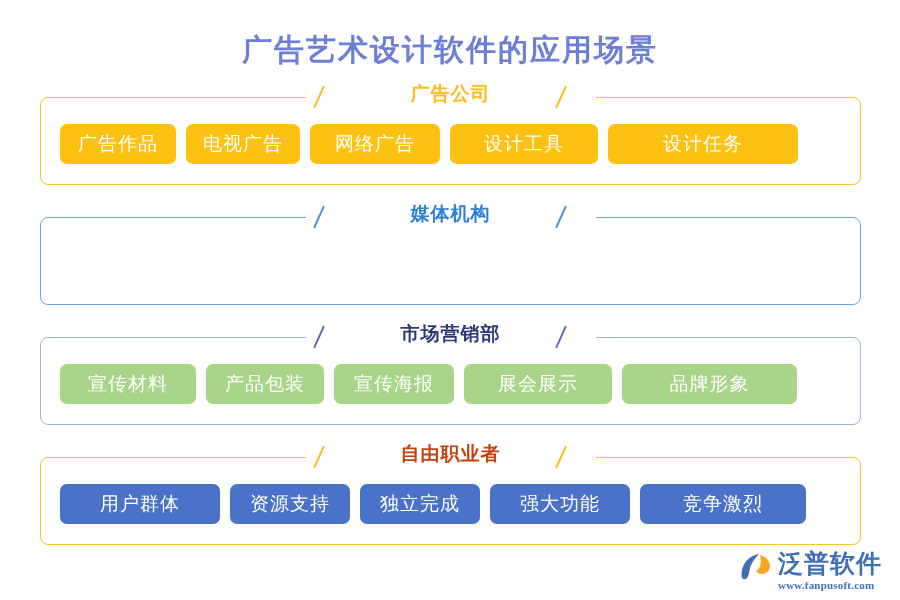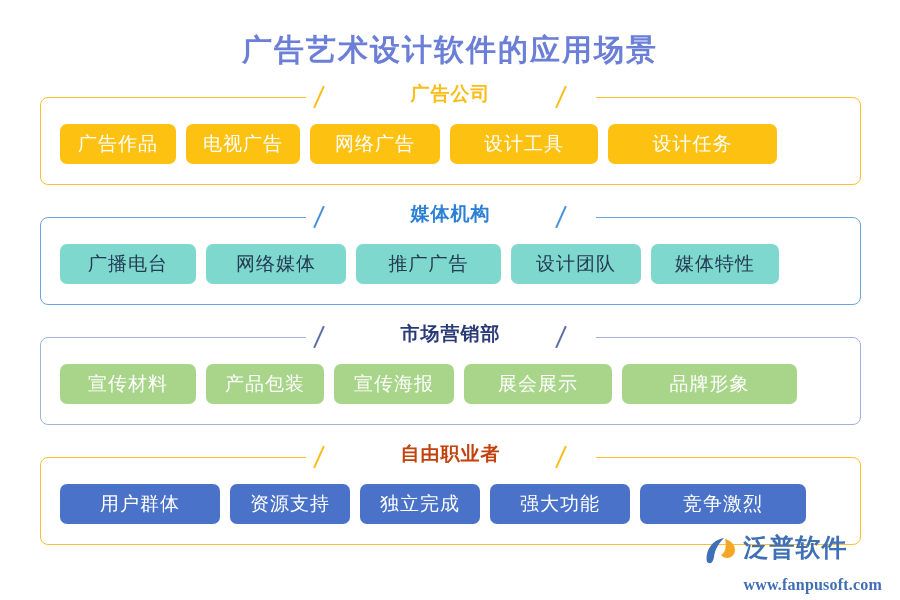--- a/index.html
+++ b/index.html
@@ -148,25 +148,25 @@
   .logo-text-wrap { display: flex; flex-direction: column; }
   .logo-name {
     font-size: 25px;
     font-weight: 700;
     color: #3f6fb5;
     line-height: 25px;
     letter-spacing: 1px;
     font-family: "Liberation Serif", "DejaVu Serif", serif;
   }
   .logo-url {
-    font-size: 16px;
+    font-size: 11px;
     font-weight: 700;
     color: #3f6fb5;
     line-height: 14px;
-    margin-top: 18px;
+    margin-top: 2px;
     letter-spacing: 0.2px;
     font-family: "Liberation Serif", "DejaVu Serif", serif;
   }
 </style>
 </head>
 <body>
 
 <h1 id="page-title">广告艺术设计软件的应用场景</h1>
 
 <div class="sections">
@@ -175,37 +175,30 @@
     <div class="frame"></div>
     <div class="frame-gap"></div>
     <div class="slash left"></div>
     <div class="slash right"></div>
     <div class="sect-title">广告公司</div>
     <div class="pills">
       <div class="pill" style="width:116px">广告作品</div>
       <div class="pill" style="width:114px">电视广告</div>
       <div class="pill" style="width:130px">网络广告</div>
       <div class="pill" style="width:148px">设计工具</div>
-      <div class="pill" style="width:169px">设计任务</div>
+      <div class="pill" style="width:190px">设计任务</div>
     </div>
   </div>
 
   <div class="section s-med">
     <div class="frame"></div>
     <div class="frame-gap"></div>
     <div class="slash left"></div>
     <div class="slash right"></div>
     <div class="sect-title">媒体机构</div>
-    <div class="pills">
-      <div class="pill" style="width:136px">广播电台</div>
-      <div class="pill" style="width:140px">网络媒体</div>
-      <div class="pill" style="width:145px">推广广告</div>
-      <div class="pill" style="width:130px">设计团队</div>
-      <div class="pill" style="width:128px">媒体特性</div>
-    </div>
   </div>
 
   <div class="section s-mkt">
     <div class="frame"></div>
     <div class="frame-gap"></div>
     <div class="slash left"></div>
     <div class="slash right"></div>
     <div class="sect-title">市场营销部</div>
     <div class="pills">
       <div class="pill" style="width:136px">宣传材料</div>

